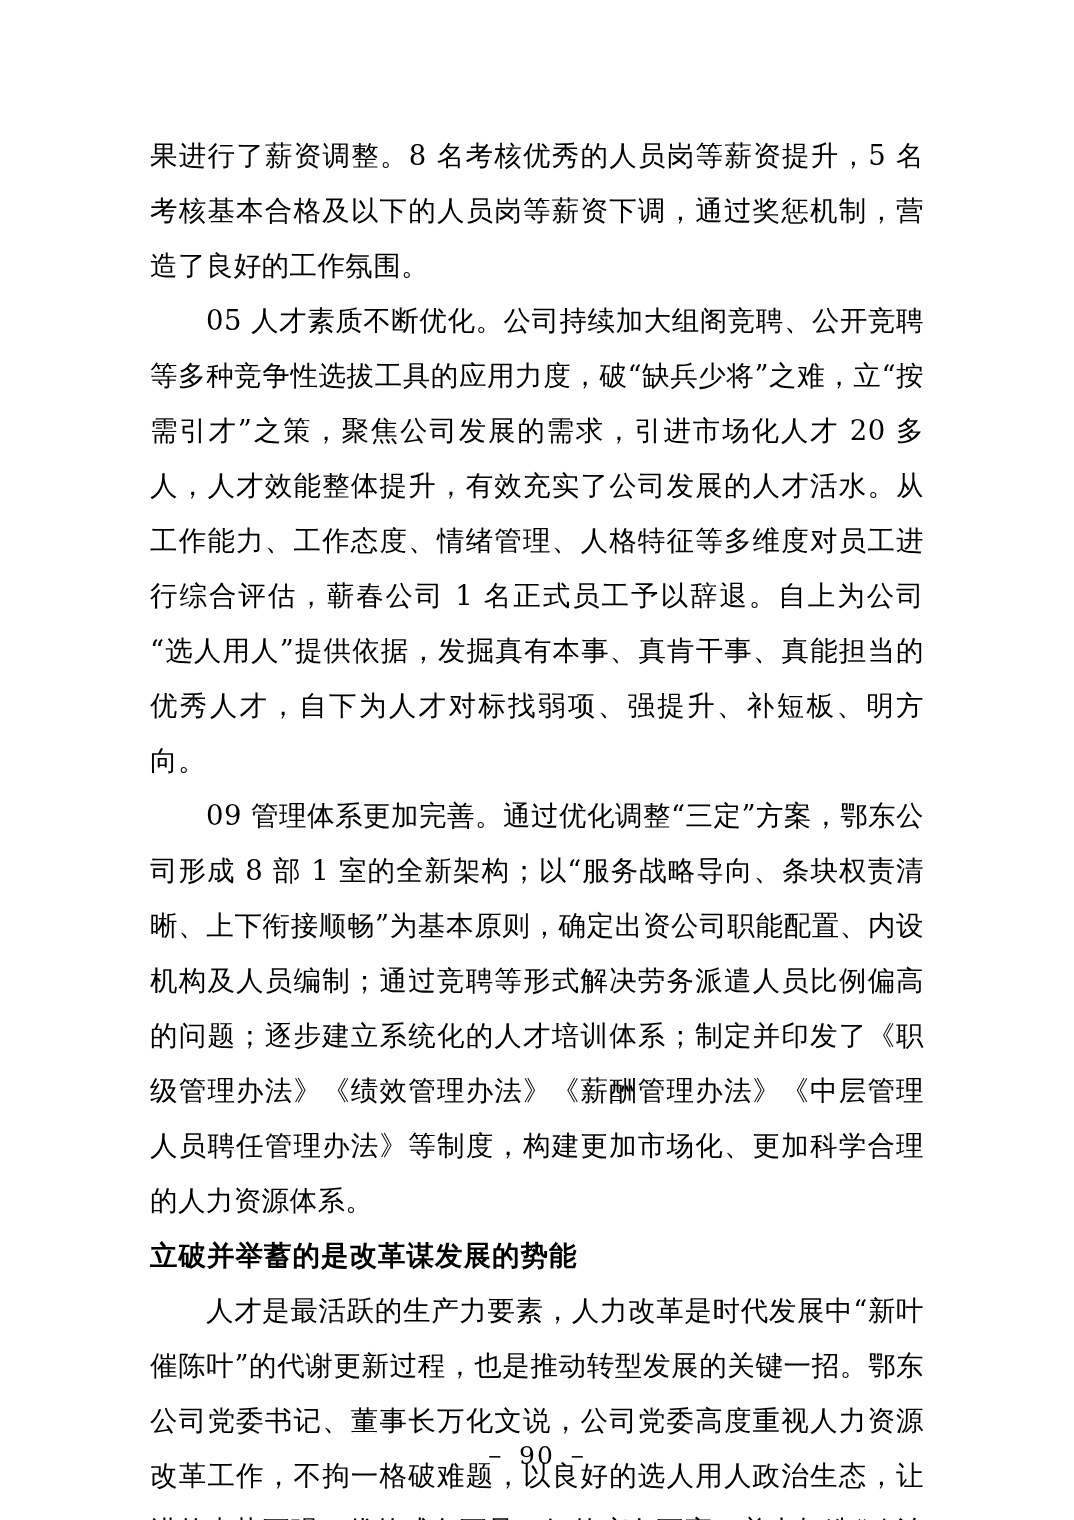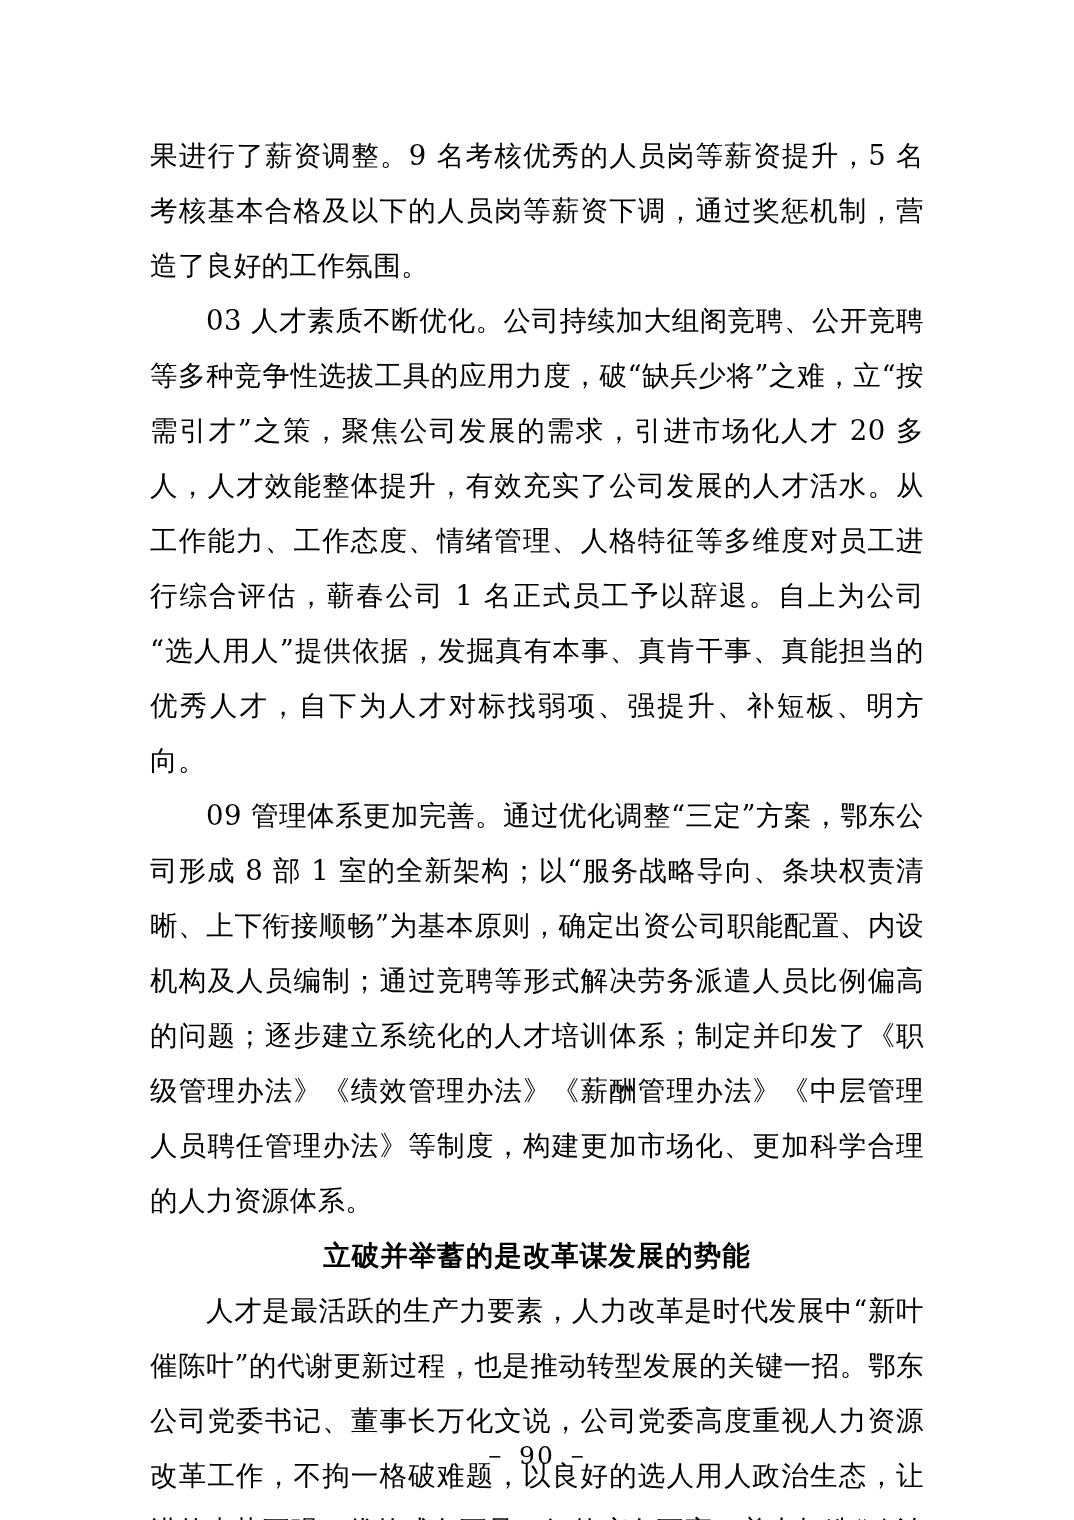--- a/index.html
+++ b/index.html
@@ -37,44 +37,44 @@
   }
   p.indent {
     margin: 0;
     text-indent: 56px;
   }
   .section-heading {
     margin: 0;
     font-size: 27.5px;
     line-height: 55px;
     font-weight: bold;
-    text-align: center;
+    text-align: left;
     letter-spacing: 1px;
   }
   .page-number {
     position: absolute;
     left: 0;
     right: 0;
     bottom: 48px;
     text-align: center;
     font-size: 25px;
     font-family: "DejaVu Serif", "Liberation Serif", serif;
     letter-spacing: 2px;
   }
 </style>
 </head>
 <body>
 
 <div class="page">
 
   <div class="body-text">
 
-    <p class="para">果进行了薪资调整。9 名考核优秀的人员岗等薪资提升，5 名考核基本合格及以下的人员岗等薪资下调，通过奖惩机制，营造了良好的工作氛围。</p>
+    <p class="para">果进行了薪资调整。8 名考核优秀的人员岗等薪资提升，5 名考核基本合格及以下的人员岗等薪资下调，通过奖惩机制，营造了良好的工作氛围。</p>
 
-    <p class="indent">03 人才素质不断优化。公司持续加大组阁竞聘、公开竞聘等多种竞争性选拔工具的应用力度，破“缺兵少将”之难，立“按需引才”之策，聚焦公司发展的需求，引进市场化人才 20 多人，人才效能整体提升，有效充实了公司发展的人才活水。从工作能力、工作态度、情绪管理、人格特征等多维度对员工进行综合评估，蕲春公司 1 名正式员工予以辞退。自上为公司“选人用人”提供依据，发掘真有本事、真肯干事、真能担当的优秀人才，自下为人才对标找弱项、强提升、补短板、明方向。</p>
+    <p class="indent">05 人才素质不断优化。公司持续加大组阁竞聘、公开竞聘等多种竞争性选拔工具的应用力度，破“缺兵少将”之难，立“按需引才”之策，聚焦公司发展的需求，引进市场化人才 20 多人，人才效能整体提升，有效充实了公司发展的人才活水。从工作能力、工作态度、情绪管理、人格特征等多维度对员工进行综合评估，蕲春公司 1 名正式员工予以辞退。自上为公司“选人用人”提供依据，发掘真有本事、真肯干事、真能担当的优秀人才，自下为人才对标找弱项、强提升、补短板、明方向。</p>
 
     <p class="indent">09 管理体系更加完善。通过优化调整“三定”方案，鄂东公司形成 8 部 1 室的全新架构；以“服务战略导向、条块权责清晰、上下衔接顺畅”为基本原则，确定出资公司职能配置、内设机构及人员编制；通过竞聘等形式解决劳务派遣人员比例偏高的问题；逐步建立系统化的人才培训体系；制定并印发了《职级管理办法》《绩效管理办法》《薪酬管理办法》《中层管理人员聘任管理办法》等制度，构建更加市场化、更加科学合理的人力资源体系。</p>
 
     <h2 class="section-heading">立破并举蓄的是改革谋发展的势能</h2>
 
     <p class="indent">人才是最活跃的生产力要素，人力改革是时代发展中“新叶催陈叶”的代谢更新过程，也是推动转型发展的关键一招。鄂东公司党委书记、董事长万化文说，公司党委高度重视人力资源改革工作，不拘一格破难题，以良好的选人用人政治生态，让进的态势更强、优的成色更足、好的底色更亮，着力打造“政治过硬</p>
 
   </div>
 
   <div class="page-number">－ 90 －</div>

